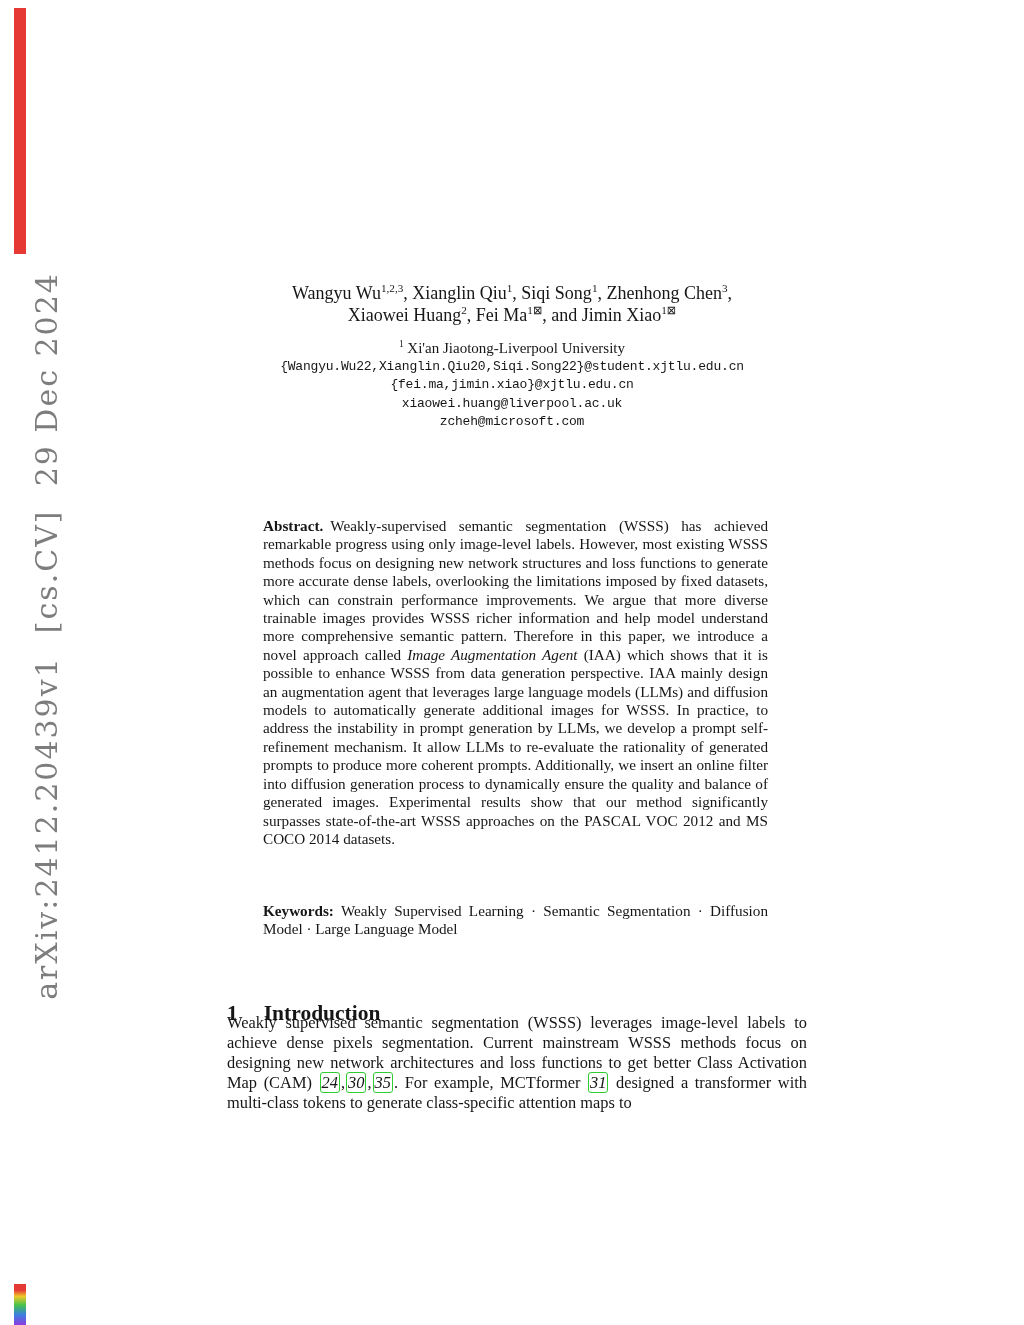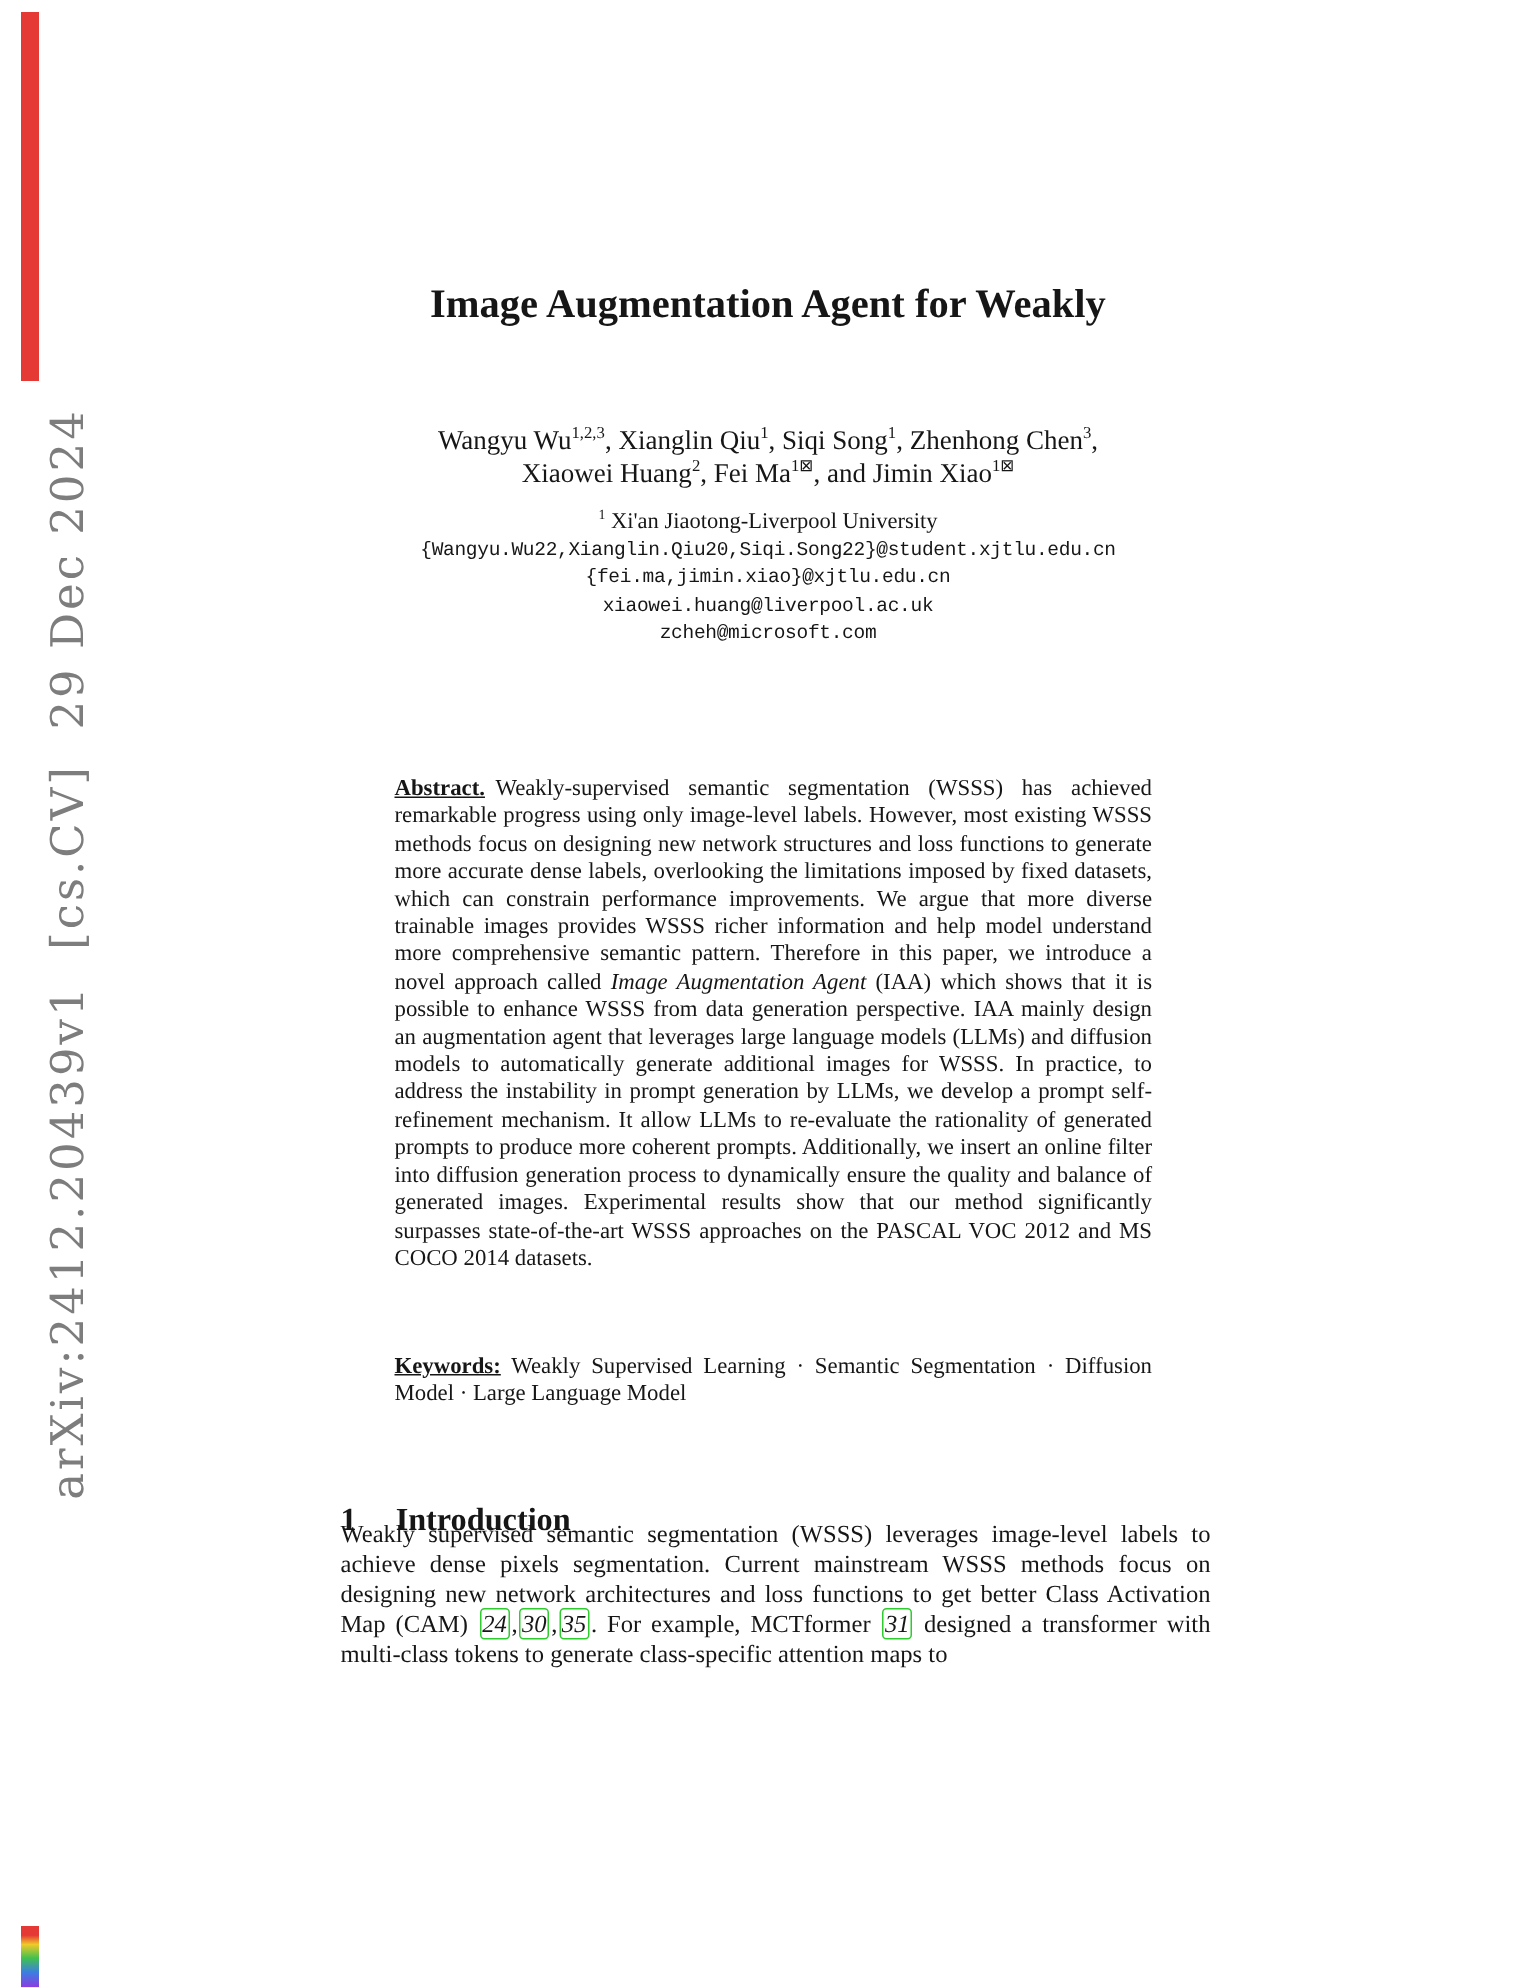--- a/index.html
+++ b/index.html
@@ -22,21 +22,21 @@
     font-size:27px;font-weight:bold;line-height:31px;}
   .authors{position:absolute;top:282px;left:112px;width:800px;text-align:center;
     font-size:18px;line-height:22px;}
   sup{font-size:0.62em;line-height:0;}
   .affiliations{position:absolute;top:339px;left:112px;width:800px;text-align:center;
     font-size:15px;line-height:18.6px;}
   .affil-line.mono{font-family:"Liberation Mono","DejaVu Sans Mono",monospace;
     font-size:13px;letter-spacing:-0.2px;}
   .abstract{position:absolute;top:517px;left:263px;width:505px;
     font-size:15.2px;line-height:18.4px;text-align:justify;}
-  .abstract .label,.keywords .label{font-weight:bold;padding-right:7px;text-decoration:underline;}
+  .abstract .label,.keywords .label{font-weight:bold;padding-right:7px;}
   .it{font-style:italic;}
   .keywords{position:absolute;top:902px;left:263px;width:505px;
     font-size:15.2px;line-height:18.4px;text-align:justify;}
   .section-heading{position:absolute;top:969px;left:227px;
     font-size:21.5px;font-weight:bold;margin-top:32px;}
   .section-heading .sec-title{margin-left:26px;}
   .intro{position:absolute;top:1013px;left:227px;width:580px;
     font-size:16.4px;line-height:19.9px;text-align:justify;}
   .cite{
     border:1.5px solid #2ecc2e;border-radius:3px;padding:0 1px;margin:0 1px;font-style:italic;
@@ -46,21 +46,20 @@
 <body>
 
 <div class="page">
 
   <div class="red-bar" style="background: rgb(229, 57, 53);"></div>
   <div class="rainbow-bar"></div>
 
   <div class="watermark" style="color: rgb(125, 125, 125);">arXiv:2412.20439v1  [cs.CV]  29 Dec 2024</div>
 
   <div class="title">
-    <div>Image Augmentation Agent for Weakly</div>
   </div>
 
   <div class="authors">
     <div><span>Wangyu Wu</span><sup>1,2,3</sup><span>, Xianglin Qiu</span><sup>1</sup><span>, Siqi Song</span><sup>1</sup><span>, Zhenhong Chen</span><sup>3</sup><span>,</span></div>
     <div><span>Xiaowei Huang</span><sup>2</sup><span>, Fei Ma</span><sup>1⊠</sup><span>, and Jimin Xiao</span><sup>1⊠</sup></div>
   </div>
 
   <div class="affiliations">
       <div class="affil-line"><sup>1</sup> Xi'an Jiaotong-Liverpool University</div>
       <div class="affil-line mono">{Wangyu.Wu22,Xianglin.Qiu20,Siqi.Song22}@student.xjtlu.edu.cn</div>

